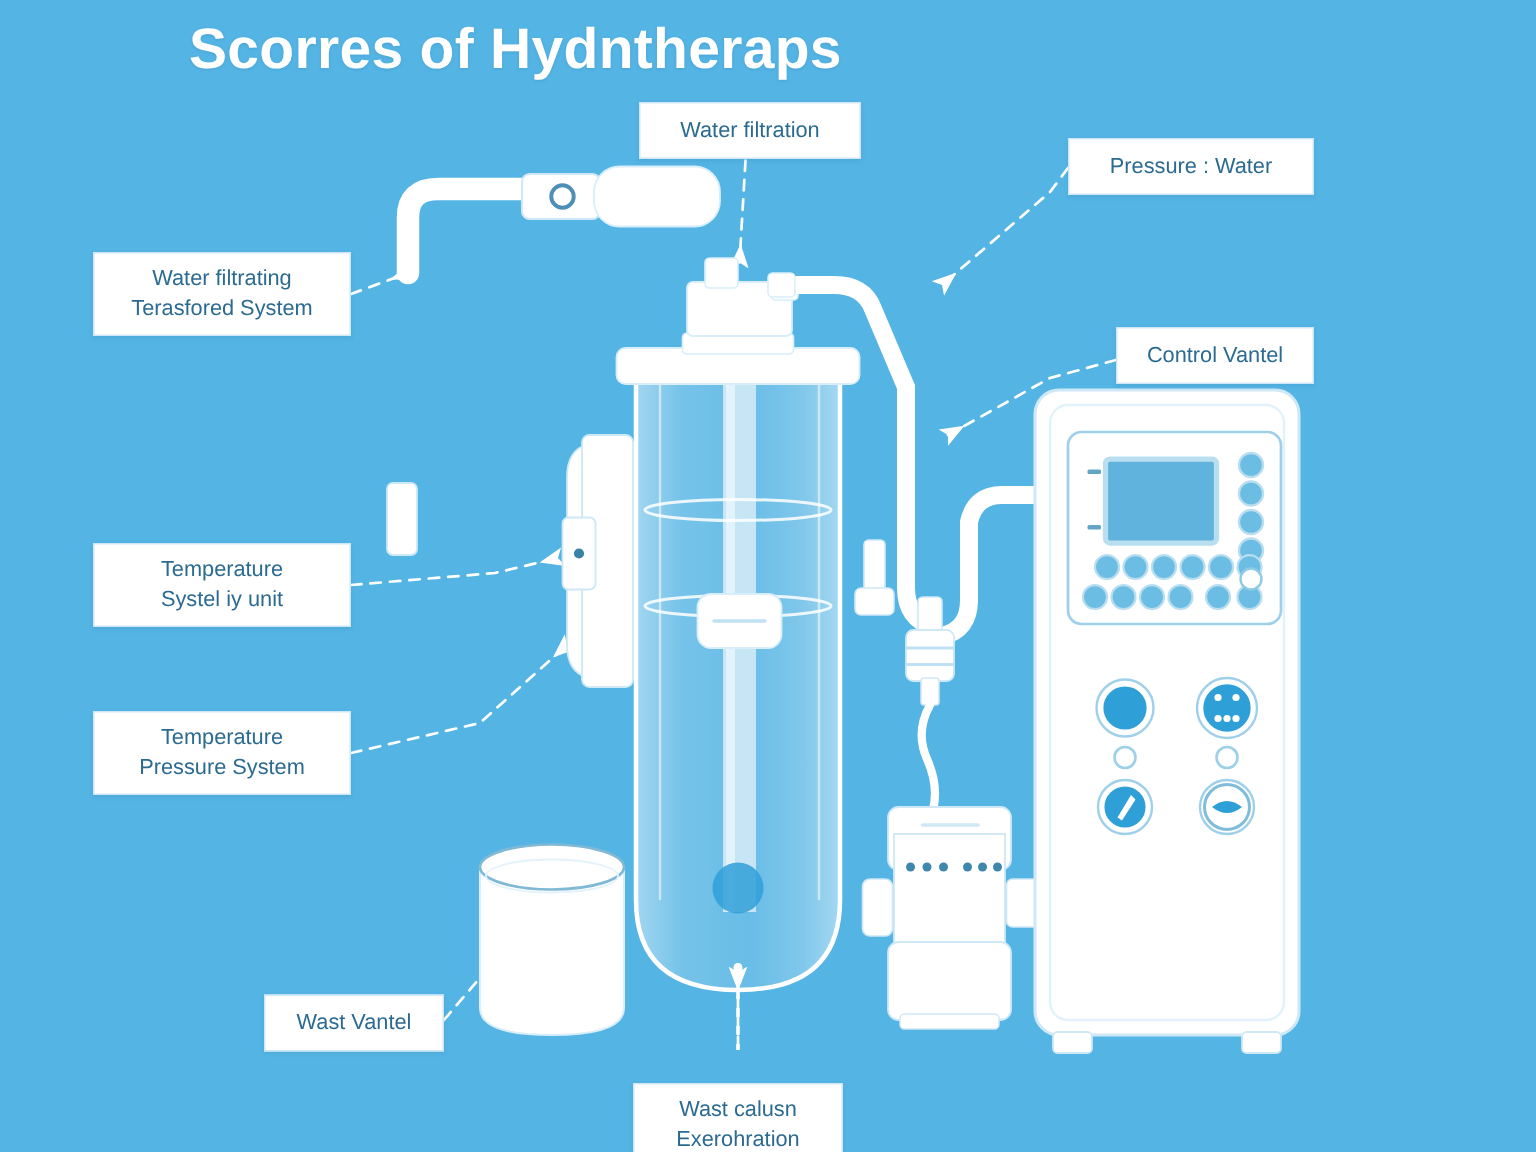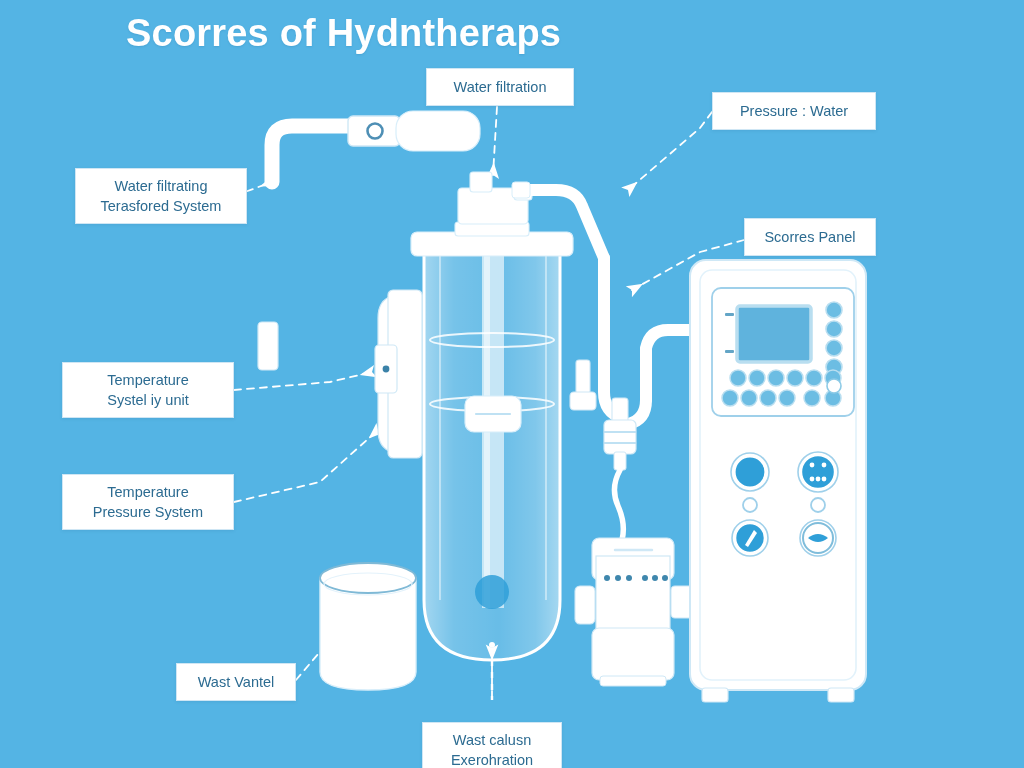--- a/index.html
+++ b/index.html
@@ -249,24 +249,24 @@
 
   <div class="callout" style="left:426px; top:68px; width:148px; height:38px;">
     <span class="ln">Water filtration</span>
   </div>
 
   <div class="callout" style="left:712px; top:92px; width:164px; height:38px;">
     <span class="ln">Pressure : Water</span>
   </div>
 
   <div class="callout" style="left:744px; top:218px; width:132px; height:38px;">
-    <span class="ln">Scorres Panel</span>
-  </div>
-
-  <div class="callout" style="left:62px; top:168px; width:172px; height:56px;margin-left:13px;">
+    <span class="ln">Control Vantel</span>
+  </div>
+
+  <div class="callout" style="left:62px; top:168px; width:172px; height:56px;">
     <span class="ln">Water filtrating</span>
     <span class="ln">Terasfored System</span>
   </div>
 
   <div class="callout" style="left:62px; top:362px; width:172px; height:56px;">
     <span class="ln">Temperature</span>
     <span class="ln">Systel iy unit</span>
   </div>
 
   <div class="callout" style="left:62px; top:474px; width:172px; height:56px;">

